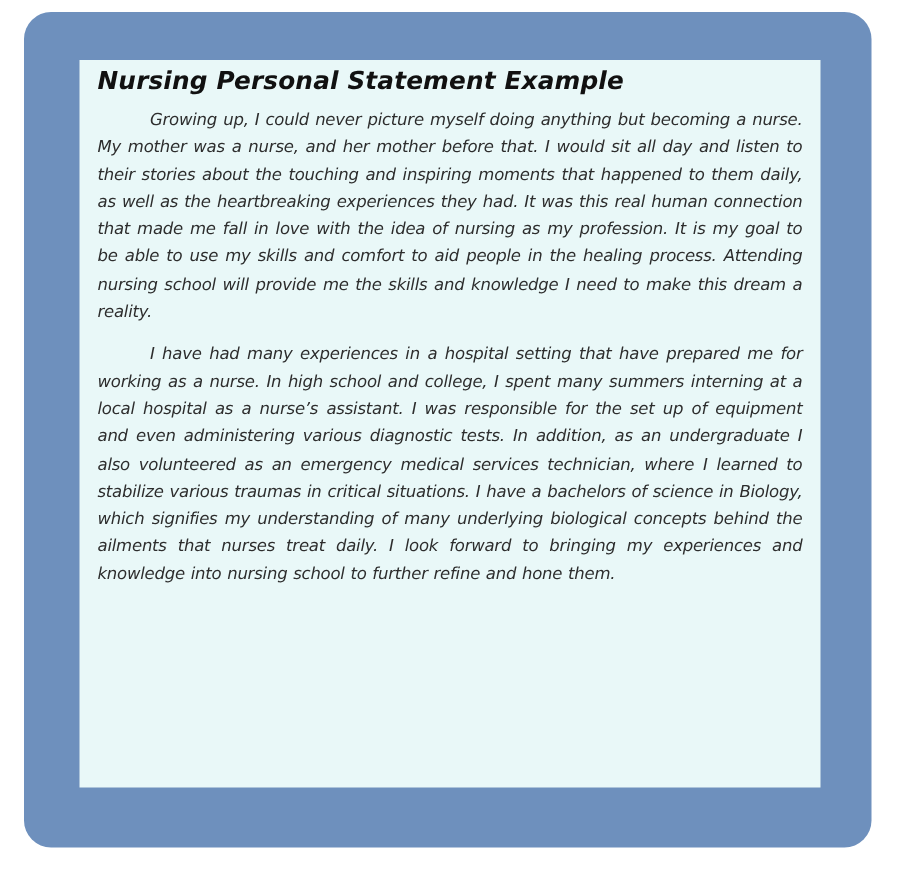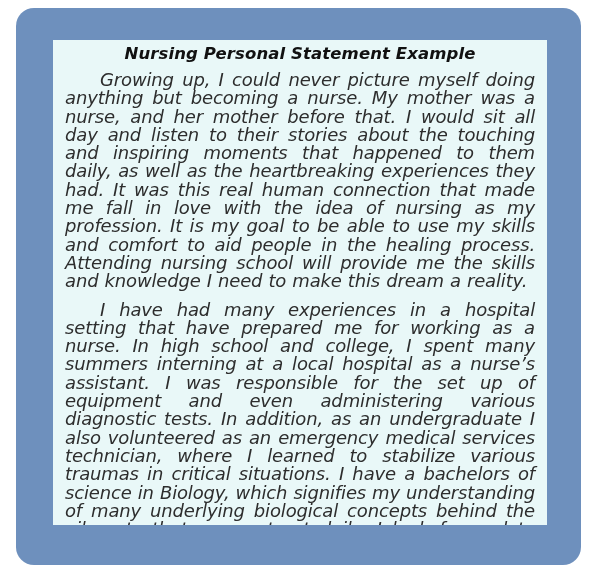--- a/index.html
+++ b/index.html
@@ -13,26 +13,26 @@
     background: #6e90bd; border-radius: 18px;
   }
   .panel {
     position: absolute; left: 53px; top: 40px; width: 494px; height: 485px;
     background: #e9f8f8; overflow: hidden;
     box-sizing: border-box; padding: 3px 12px 0 12px;
   }
   .title {
     font-family: "DejaVu Sans", sans-serif;
     font-style: italic; font-weight: bold;
-    font-size: 16.5px; text-align: center; color: #111;
+    font-size: 16.5px; color: #111;
     margin: 0 0 6px 0; letter-spacing: 0.1px; line-height: 22px;
   }
   .para {
     font-family: "DejaVu Sans", sans-serif;
-    font-style: italic; font-size: 18px; line-height: 18.3px;
+    font-style: italic; font-size: 11px; line-height: 18.3px;
     color: #2d2d2d; text-align: justify; margin: 0 0 10px 0;
     text-indent: 35px; letter-spacing: -0.15px; word-spacing: 0.5px;
   }
 </style>
 </head>
 <body>
 
 <div class="frame"></div>
 <div class="panel">
   <h1 class="title">Nursing Personal Statement Example</h1>

